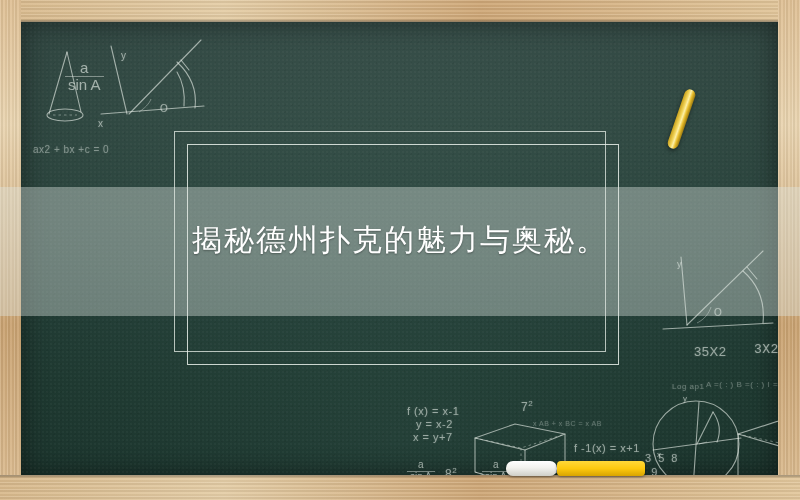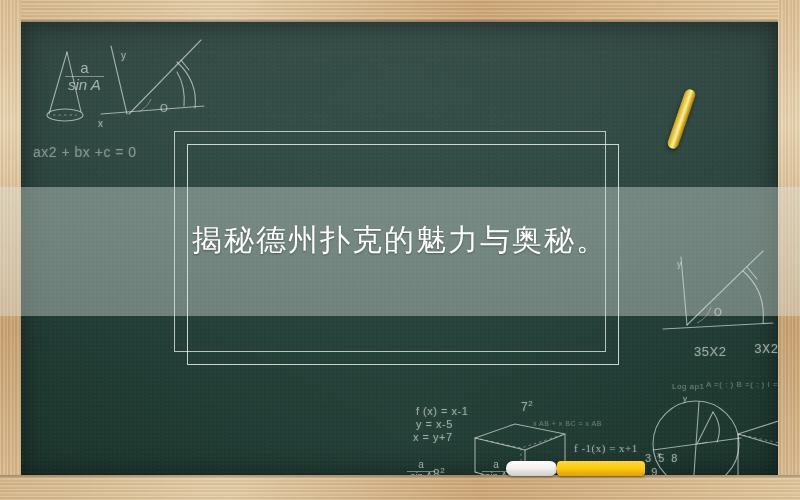--- a/index.html
+++ b/index.html
@@ -73,21 +73,21 @@
   .ch-dash{fill:none;stroke:#e8efe9;stroke-opacity:.40;stroke-width:1;stroke-dasharray:2.5 3;}
   .chalk-text{
     position:absolute;color:#e9f0ea;opacity:.60;
     font-family:"Liberation Sans","DejaVu Sans",sans-serif;
     white-space:nowrap;letter-spacing:.5px;
     text-shadow:0 0 2px rgba(233,240,234,.35);
   }
   .frac{position:absolute;text-align:center;color:#e9f0ea;opacity:.62;line-height:1.05;
         font-family:"Liberation Sans","DejaVu Sans",sans-serif;}
   .frac .num{display:block;border-bottom:1px solid rgba(233,240,234,.7);padding:0 3px;}
-  .frac .den{display:block;padding:0 3px;font-style:italic;}
+  .frac .den{display:block;padding:0 3px;}
 
   
   .deco-frame{position:absolute;border:1px solid rgba(233,240,234,.75);}
   #deco-outer{left:153px;top:109px;width:430px;height:219px;}
   #deco-inner{left:166px;top:122px;width:430px;height:219px;border-color:rgba(233,240,234,.85);}
 
   
   #light-band{
     position:absolute;left:0;top:187px;width:800px;height:129px;
     background:rgba(222,231,226,.40);
@@ -156,21 +156,21 @@
 
         <path class="ch-thin" d="M110 86 C116 82 120 78 122 73"></path>
       </svg>
       <div class="frac" style="left:44px;top:38px;font-size:15px;">
         <span class="num">a</span>
         <span class="den">sin A</span>
       </div>
       <div class="chalk-text" style="left:100px;top:28px;font-size:10px;">y</div>
       <div class="chalk-text" style="left:77px;top:96px;font-size:10px;">x</div>
       <div class="chalk-text" style="left:139px;top:81px;font-size:10px;">O</div>
-      <div class="chalk-text" style="left:12px;top:122px;font-size:14px;opacity:.45;">ax2 + bx +c = 0</div>
+      <div class="chalk-text" style="left:12px;top:122px;font-size:10px;opacity:.45;">ax2 + bx +c = 0</div>
 
       <svg width="170" height="115" style="left:600px;top:215px;">
         <path class="ch" d="M60 20 L66 88"></path>
         <path class="ch" d="M42 92 L152 86"></path>
         <path class="ch" d="M66 88 L142 14"></path>
         <path class="ch" d="M122 34 C138 48 144 66 142 86"></path>
         <path class="ch" d="M126 30 L136 42"></path>
         <path class="ch-thin" d="M76 86 C84 82 88 76 90 70"></path>
       </svg>
       <div class="chalk-text" style="left:656px;top:237px;font-size:9px;">y</div>
@@ -192,51 +192,51 @@
       <div class="chalk-text" style="left:636px;top:428px;font-size:8px;">x</div>
 
       <svg width="125" height="95" style="left:705px;top:378px;">
         <path class="ch" d="M12 34 L62 18 L110 30 L60 48 Z"></path>
         <path class="ch" d="M12 34 L12 76 L60 92 L60 48"></path>
         <path class="ch" d="M110 30 L110 72 L60 92"></path>
         <path class="ch-dash" d="M12 34 L58 44 L110 30"></path>
         <path class="ch-dash" d="M58 44 L58 88"></path>
       </svg>
 
-      <div class="chalk-text" style="left:395px;top:383px;font-size:11px;">f (x) = x-1</div>
-      <div class="chalk-text" style="left:395px;top:396px;font-size:11px;">y = x-5</div>
+      <div class="chalk-text" style="left:386px;top:383px;font-size:11px;">f (x) = x-1</div>
+      <div class="chalk-text" style="left:395px;top:396px;font-size:11px;">y = x-2</div>
       <div class="chalk-text" style="left:392px;top:409px;font-size:11px;">x = y+7</div>
 
       <svg width="110" height="85" style="left:448px;top:388px;">
         <path class="ch" d="M6 28 L46 14 L96 24 L56 40 Z"></path>
         <path class="ch" d="M6 28 L6 62 L56 78 L56 40"></path>
         <path class="ch" d="M96 24 L96 58 L56 78"></path>
         <path class="ch-dash" d="M6 28 L52 38 L96 24"></path>
         <path class="ch-dash" d="M52 38 L52 74"></path>
         <path class="ch-dash" d="M6 62 L52 74"></path>
       </svg>
 
       <div class="chalk-text" style="left:500px;top:377px;font-size:12px;">
         <span>7</span><sup style="font-size:8px;">2</sup>
       </div>
       <div class="chalk-text" style="left:512px;top:398px;font-size:7px;opacity:.32;">x AB + x BC = x AB</div>
 
       <div class="frac" style="left:386px;top:438px;font-size:10px;">
         <span class="num">a</span>
         <span class="den">sin A</span>
       </div>
-      <div class="chalk-text" style="left:412px;top:444px;font-size:12px;">
+      <div class="chalk-text" style="left:424px;top:444px;font-size:12px;">
         <span>8</span><sup style="font-size:8px;">2</sup>
       </div>
       <div class="frac" style="left:461px;top:438px;font-size:10px;">
         <span class="num">a</span>
         <span class="den">sin A</span>
       </div>
 
-      <div class="chalk-text" style="left:553px;top:420px;font-size:11px;font-family:Liberation Serif, serif;">f -1(x) = x+1</div>
+      <div class="chalk-text" style="left:553px;top:420px;font-size:11px;">f -1(x) = x+1</div>
       <div class="chalk-text" style="left:604px;top:430px;font-size:11px;letter-spacing:2px;margin-left:20px;">3 5 8</div>
       <div class="chalk-text" style="left:604px;top:444px;font-size:11px;letter-spacing:2px;">2 7 9</div>
 
       <div class="chalk-text" style="left:592px;top:451px;font-size:8px;opacity:.38;">alog (bc)</div>
 
     </div>
 
     <div class="deco-frame" id="deco-outer"></div>
     <div class="deco-frame" id="deco-inner"></div>
 

